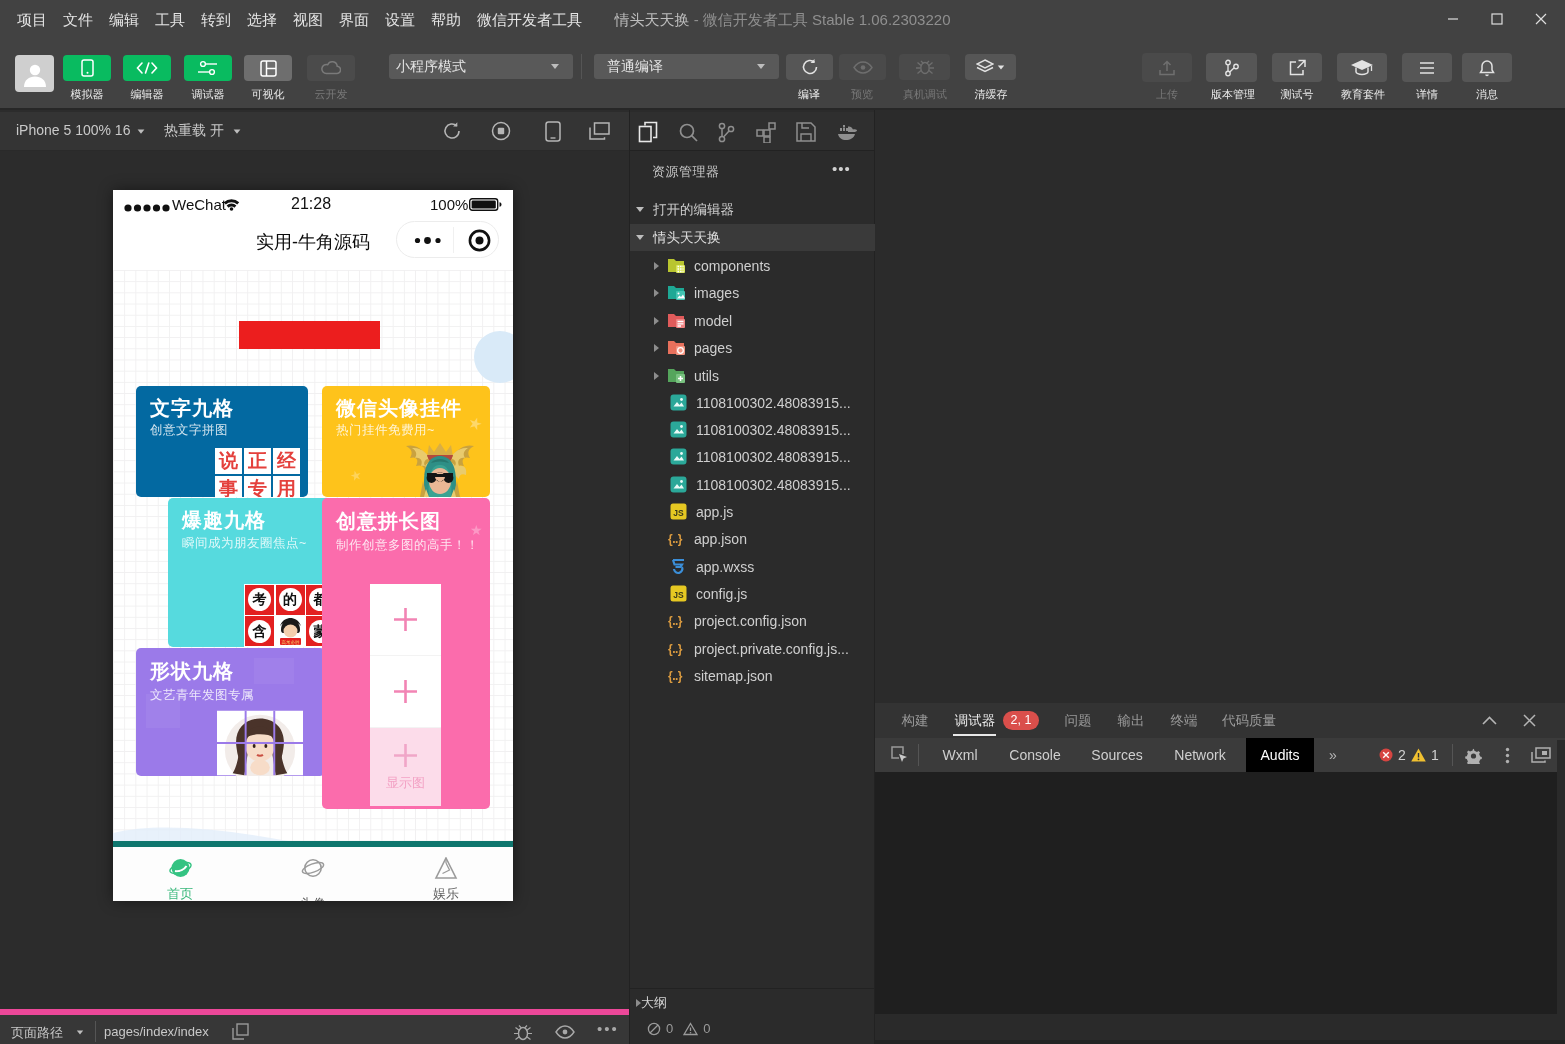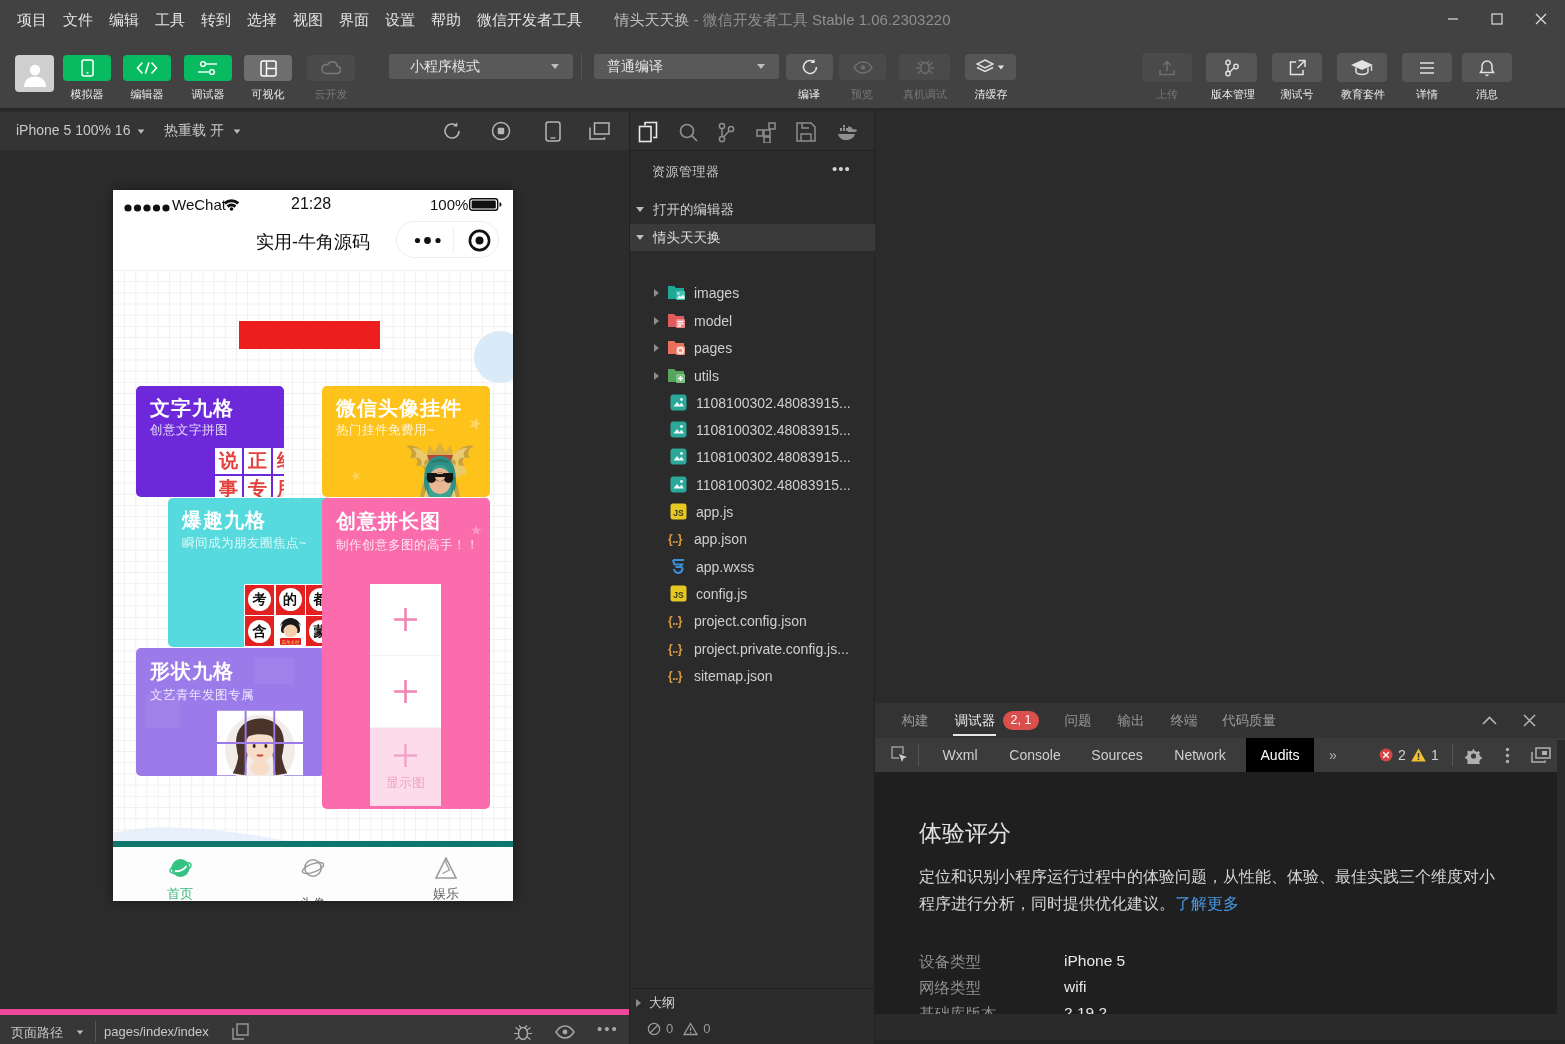--- a/index.html
+++ b/index.html
@@ -124,21 +124,21 @@
     <div class="tlabel" style="left:268px;">可视化</div>
 
     <div class="tbtn" style="left:307px;top:15px;width:48px;height:26px;background:#4b4b4b;">
       <svg width="20" height="14" viewBox="0 0 20 14">
           <path d="M5.5 12.5a4.5 4.5 0 1 1 1.2-8.8 5 5 0 0 1 9.5 1.5 3.6 3.6 0 0 1-.7 7.3z" fill="none" stroke="#7a7a7a" stroke-width="1.5"></path>
         </svg>
     </div>
     <div class="tlabel dim" style="left:331px;">云开发</div>
 
     <div class="drop" style="left:389px;width:184px;">
-        <span style="margin-left:21px;">小程序模式</span>
+        <span style="margin-left:7px;">小程序模式</span>
         <span class="caret" style="position:absolute;right:14px;top:10px;"></span>
       </div>
     <div class="abs" style="left:581px;top:14px;width:1px;height:25px;background:#555;"></div>
     <div class="drop" style="left:594px;width:185px;">
         <span style="margin-left:13px;">普通编译</span>
         <span class="caret" style="position:absolute;right:14px;top:10px;"></span>
       </div>
 
     <div class="tbtn" style="left:786px;top:14px;width:47px;height:26px;background:#565656;">
       <svg width="18" height="18" viewBox="0 0 18 18">
@@ -278,21 +278,21 @@
         <svg class="abs" style="left:71px;top:7px;" width="23" height="23" viewBox="0 0 23 23">
             <circle cx="11.5" cy="11.5" r="9.6" fill="none" stroke="#111" stroke-width="2.6"></circle>
             <circle cx="11.5" cy="11.5" r="4" fill="#111"></circle>
           </svg>
       </div>
 
       <div class="pgrid"></div>
       <div class="abs" style="left:361px;top:141px;width:52px;height:52px;border-radius:50%;background:#d9eaf8;"></div>
       <div class="abs" style="left:126px;top:131px;width:141px;height:28px;background:#ec1e1e;"></div>
 
-      <div class="tile" style="left:23px;top:196px;width:148px;height:111px;background:#6d28d9;">
+      <div class="tile" style="left:23px;top:196px;width:172px;height:111px;background:#0369a1;">
         <div class="ttit" style="top:9px;">文字九格</div>
         <div class="tsub" style="top:36px;">创意文字拼图</div>
         <div class="abs" style="left:79px;top:62px;width:88px;height:50px;">
           <div style="position:absolute;left:0;top:0;width:27px;height:26px;background:#fff;color:#e4403c;font-size:19px;font-weight:bold;text-align:center;line-height:26px;">说</div>
           <div style="position:absolute;left:29px;top:0;width:27px;height:26px;background:#fff;color:#e4403c;font-size:19px;font-weight:bold;text-align:center;line-height:26px;">正</div>
           <div style="position:absolute;left:58px;top:0;width:27px;height:26px;background:#fff;color:#e4403c;font-size:19px;font-weight:bold;text-align:center;line-height:26px;">经</div>
           <div style="position:absolute;left:0;top:28px;width:27px;height:26px;background:#fff;color:#e4403c;font-size:19px;font-weight:bold;text-align:center;line-height:26px;">事</div>
           <div style="position:absolute;left:29px;top:28px;width:27px;height:26px;background:#fff;color:#e4403c;font-size:19px;font-weight:bold;text-align:center;line-height:26px;">专</div>
           <div style="position:absolute;left:58px;top:28px;width:27px;height:26px;background:#fff;color:#e4403c;font-size:19px;font-weight:bold;text-align:center;line-height:26px;">用</div>
         </div>
@@ -487,20 +487,29 @@
     <div class="abs" style="left:202px;top:50px;font-size:15px;color:#d0d0d0;letter-spacing:1px;">•••</div>
 
     <div class="row" style="top:86px;">
         <span class="dcaret" style="margin-left:6px;"></span>
         <span style="margin-left:9px;font-size:13.5px;color:#cfcfcf;">打开的编辑器</span>
       </div>
     <div class="row" style="top:114px;background:#3a3a3a;">
         <span class="dcaret" style="margin-left:6px;"></span>
         <span style="margin-left:9px;font-size:13.5px;color:#e0e0e0;">情头天天换</span>
       </div>
+    <div class="row" style="top:142px;">
+        <span class="fcaret" style="margin-left:24px;"></span>
+        <svg style="margin-left:8px;" width="19" height="17" viewBox="0 0 19 17">
+          <path d="M1 2h6l2 2h8v11H1z" fill="#b9c52f"></path>
+          <rect x="9" y="8" width="9" height="8" rx="1" fill="#d8e455"></rect>
+          <path d="M10.5 9.5h6M10.5 12h6M10.5 14.5h6" stroke="#fff" stroke-width="1.4" stroke-dasharray="1.6 0.9"></path>
+        </svg>
+        <span style="margin-left:8px;">components</span>
+      </div>
     <div class="row" style="top:169px;">
         <span class="fcaret" style="margin-left:24px;"></span>
         <svg style="margin-left:8px;" width="19" height="17" viewBox="0 0 19 17">
           <path d="M1 2h6l2 2h8v11H1z" fill="#1ea895"></path>
           <rect x="9" y="7" width="9" height="9" rx="1" fill="#42c4b2"></rect>
           <path d="M10 14.5l2.5-3 1.5 1.5 2-2.5 2 4z" fill="#fff"></path>
           <circle cx="11.5" cy="9.5" r="1" fill="#fff"></circle>
         </svg>
         <span style="margin-left:8px;">images</span>
       </div>
@@ -597,21 +606,21 @@
         <span style="margin-left:5px;">project.private.config.js...</span>
       </div>
     <div class="row" style="top:552px;">
         <span style="margin-left:38px;width:21px;color:#dc9c40;font-weight:bold;font-size:12px;letter-spacing:-0.5px;flex:none;">{..}</span>
         <span style="margin-left:5px;">sitemap.json</span>
       </div>
 
     <div class="abs" style="left:0;top:878px;width:244px;height:1px;background:#222;"></div>
     <div class="row" style="top:879px;">
         <span class="fcaret" style="margin-left:6px;"></span>
-        <span style="margin-left:8px;font-size:13px;color:#d4d4d4;">大纲</span>
+        <span style="font-size:13px;color:#d4d4d4;">大纲</span>
       </div>
     <div class="row" style="top:905px;">
       <svg style="margin-left:17px;" width="14" height="14" viewBox="0 0 14 14">
           <circle cx="7" cy="7" r="5.6" fill="none" stroke="#9a9a9a" stroke-width="1.3"></circle>
           <path d="M3 11L11 3" stroke="#9a9a9a" stroke-width="1.3"></path>
         </svg>
       <span style="margin-left:5px;font-size:13px;color:#9a9a9a;">0</span>
       <svg style="margin-left:10px;" width="15" height="14" viewBox="0 0 15 14">
           <path d="M7.5 1.5L14 12.5H1z" fill="none" stroke="#9a9a9a" stroke-width="1.3"></path>
           <path d="M7.5 5.5v3.5" stroke="#9a9a9a" stroke-width="1.3"></path>
@@ -673,28 +682,18 @@
           <circle cx="2.5" cy="2.5" r="1.7" fill="#b0b0b0"></circle>
           <circle cx="2.5" cy="8.5" r="1.7" fill="#b0b0b0"></circle>
           <circle cx="2.5" cy="14.5" r="1.7" fill="#b0b0b0"></circle>
         </svg>
       <svg class="abs" style="left:656px;top:9px;" width="20" height="16" viewBox="0 0 20 16">
           <rect x="5" y="1" width="14" height="10" fill="none" stroke="#b0b0b0" stroke-width="1.5"></rect>
           <path d="M1 5v10h13v-1.5" fill="none" stroke="#b0b0b0" stroke-width="1.5"></path>
           <rect x="11" y="4" width="5" height="4" fill="#b0b0b0"></rect>
         </svg>
     </div>
-    <div class="dcontent">
-      <div class="abs" style="left:44px;top:46px;font-size:23px;color:#e2e2e2;">体验评分</div>
-      <div class="abs" style="left:44px;top:92px;width:600px;font-size:16px;line-height:26.5px;color:#d6d6d6;">定位和识别小程序运行过程中的体验问题，从性能、体验、最佳实践三个维度对小<br>程序进行分析，同时提供优化建议。<span style="color:#4a9ae8;">了解更多</span></div>
-      <div class="abs" style="left:44px;top:180px;font-size:15.5px;color:#8f8f8f;">设备类型</div>
-      <div class="abs" style="left:189px;top:180px;font-size:15.5px;color:#e8e8e8;">iPhone 5</div>
-      <div class="abs" style="left:44px;top:206px;font-size:15.5px;color:#8f8f8f;">网络类型</div>
-      <div class="abs" style="left:189px;top:206px;font-size:15.5px;color:#e8e8e8;">wifi</div>
-      <div class="abs" style="left:44px;top:232px;font-size:15.5px;color:#8f8f8f;">基础库版本</div>
-      <div class="abs" style="left:189px;top:232px;font-size:15.5px;color:#e8e8e8;">2.19.2</div>
-    </div>
     <div class="abs" style="left:682px;top:37px;width:8px;height:274px;background:#2a2a2a;"></div>
     <div class="abs" style="left:0;top:311px;width:690px;height:26px;background:#2a2a2a;"></div>
     <div class="abs" style="left:0;top:337px;width:690px;height:4px;background:#232323;"></div>
   </div>
 
 </div>
 
 </body></html>

